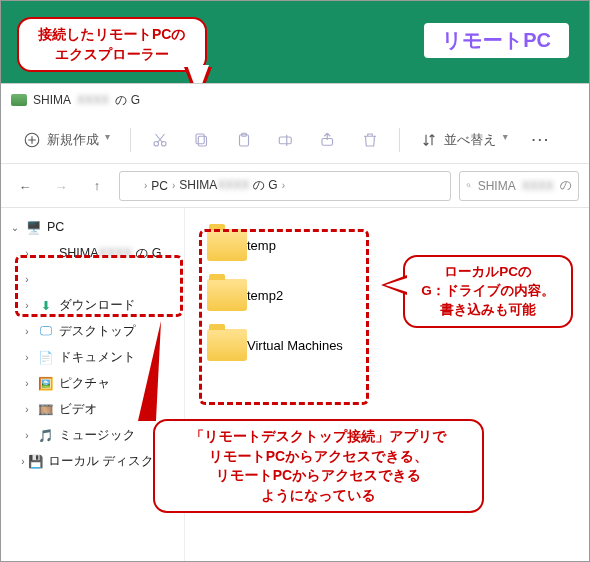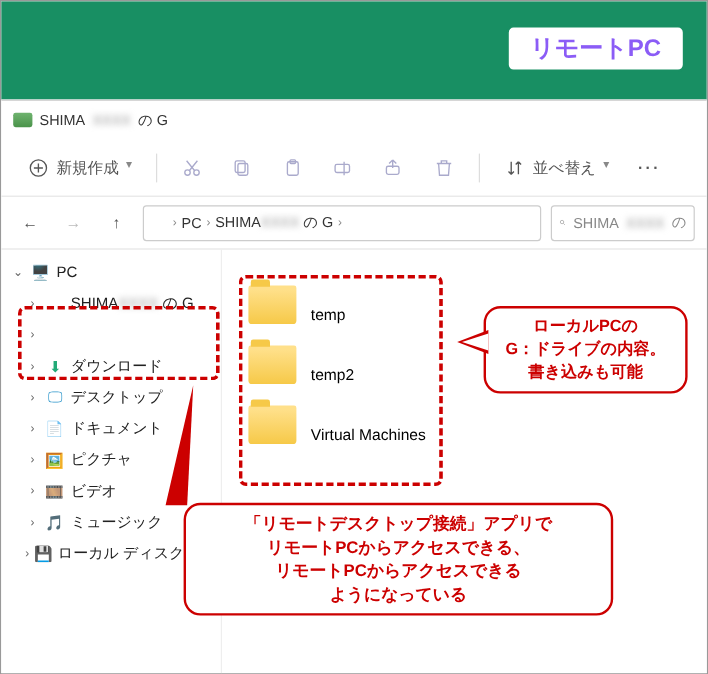--- a/index.html
+++ b/index.html
@@ -155,23 +155,22 @@
     white-space: nowrap;
   }
   .tree-item .caret { width: 12px; color: #666; font-size: 10px; text-align: center; }
   .fi { width: 18px; height: 16px; display: inline-flex; align-items: center; justify-content: center; }
   .content {
     flex: 1;
     padding: 12px 14px;
     position: relative;
   }
   .folder-item {
-    display: flex; align-items: flex-end;
+    display: flex; align-items: center;
     height: 50px;
-    gap: 12px;
     padding: 0 8px;
   }
   .folder-icon {
     width: 40px; height: 32px;
     background: linear-gradient(#ffe08a 10%, #f6c948 100%);
     border-radius: 2px 2px 3px 3px;
     position: relative;
   }
   .folder-icon::before {
     content: "";
@@ -184,21 +183,21 @@
   
   .dashbox {
     position: absolute;
     border: 3px dashed #c00;
     border-radius: 6px;
     pointer-events: none;
   }
   
   .bubble-mid-right { top: 254px; right: 16px; width: 170px; font-size: 13.5px; }
   .bubble-bottom {
-    top: 418px; left: 152px; width: 358px; font-size: 14px;
+    top: 418px; left: 152px; width: 331px; font-size: 14px;
   }
   .arrow-up {
     position: absolute;
     width: 0; height: 0;
     border-left: 9px solid transparent;
     border-right: 9px solid transparent;
     border-bottom: 100px solid #c00;
     transform: skewX(-8deg);
   }
   .tail-left {
@@ -215,20 +214,25 @@
     left: 4px; top: -7px;
     border-top: 7px solid transparent;
     border-bottom: 7px solid transparent;
     border-right: 22px solid #fff;
   }
 </style>
 </head>
 <body>
 
 <div class="header-band">
+  <div class="bubble bubble-top-left">
+    <div>接続したリモートPCの</div>
+    <div>エクスプローラー</div>
+    <div class="tail"></div>
+  </div>
   <div class="label-box">リモートPC</div>
 </div>
 
 <div class="explorer">
 
   <div class="titlebar">
     <span class="ticon"></span>
     <span>SHIMA</span>
       <span class="blur">XXXX</span>
       <span> の G</span>

